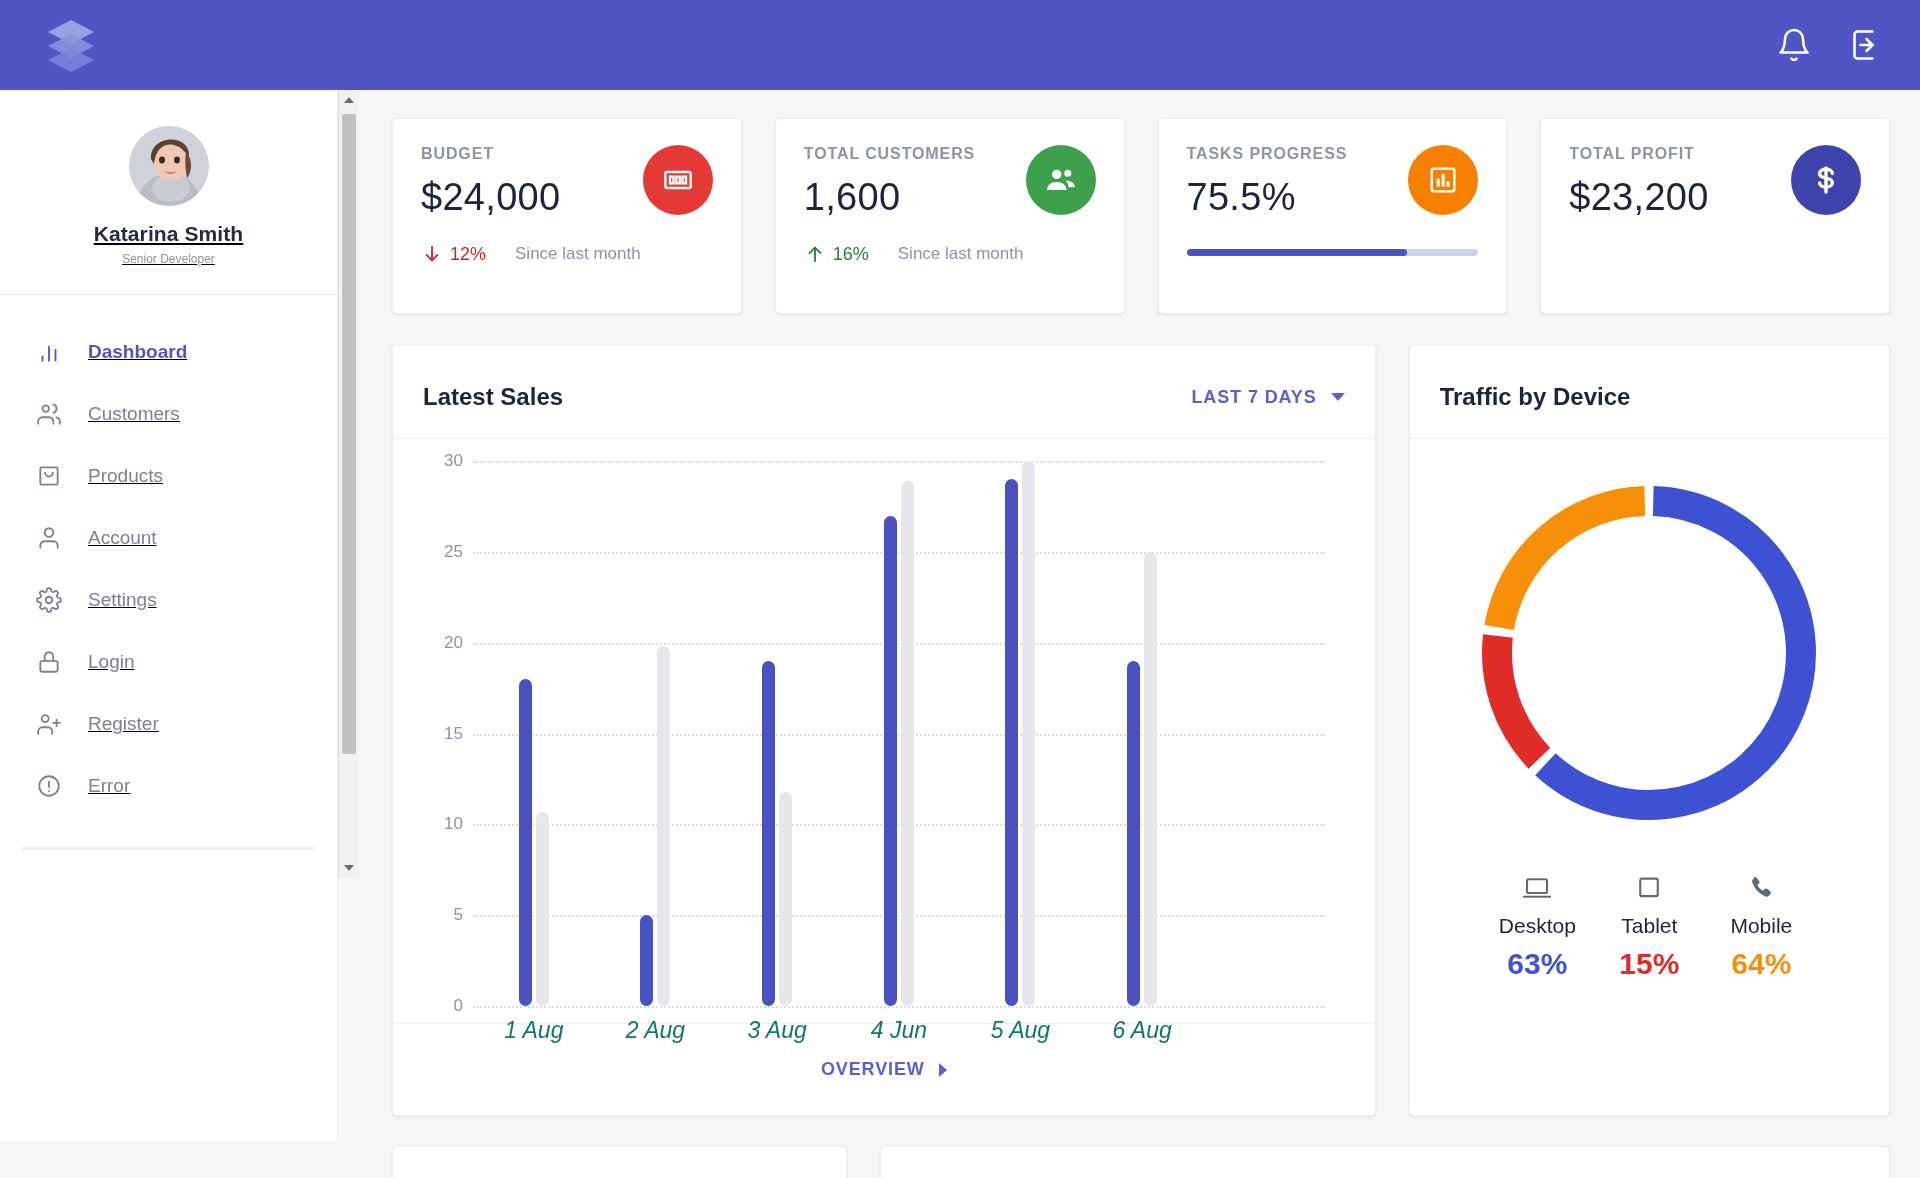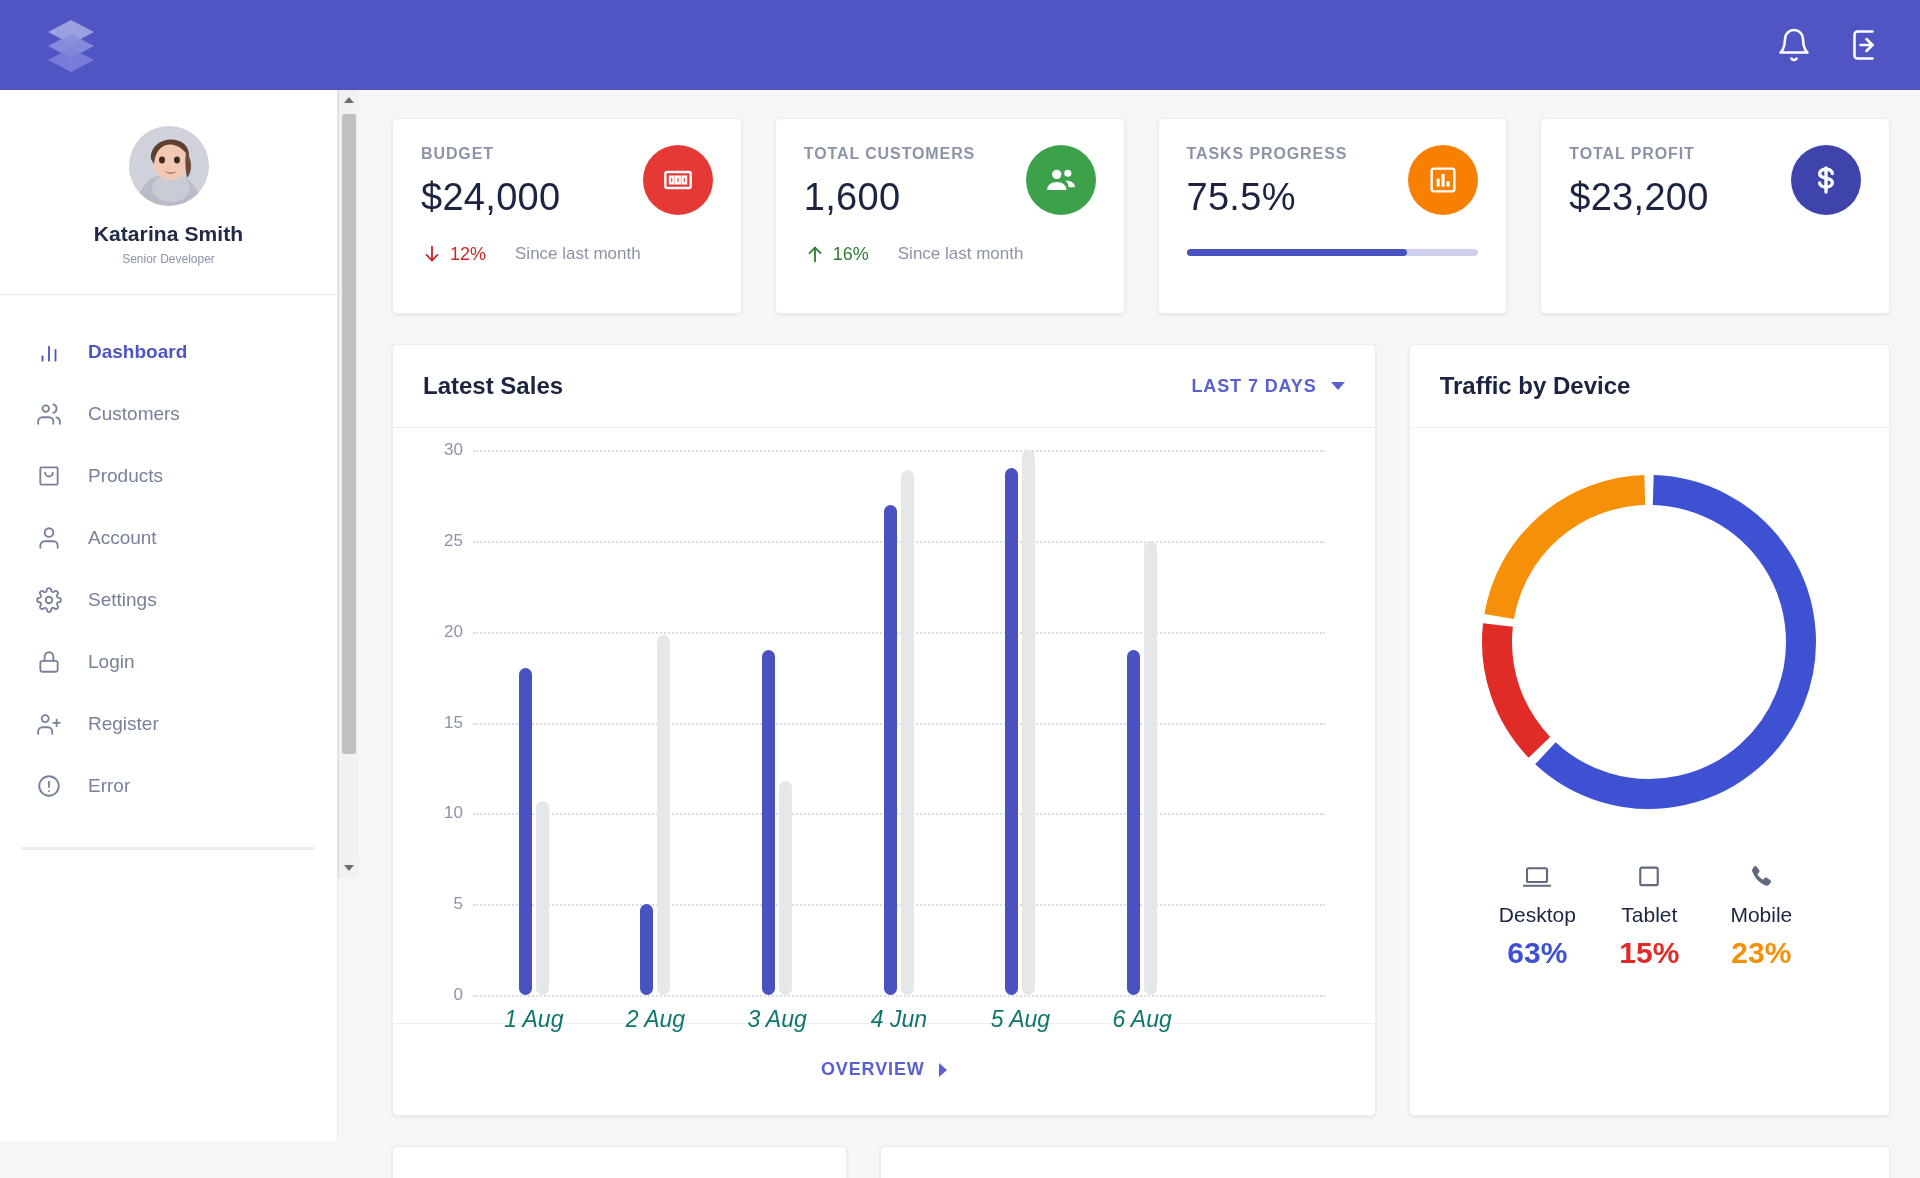--- a/index.html
+++ b/index.html
@@ -25,20 +25,21 @@
   .appbar-actions { display: flex; align-items: center; gap: 38px; }
   .appbar-icon { width: 36px; height: 36px; cursor: pointer; display:block; }
 
   
   .sidebar {
     position: absolute; top: 90px; left: 0;
     width: 338px; height: 1051px;
     background: #ffffff;
     border-right: 1px solid #e8eaee;
     z-index: 10;
+    text-decoration: underline;
   }
   .profile {
     padding: 36px 0 28px 0;
     display: flex; flex-direction: column; align-items: center;
     border-bottom: 1px solid #e8eaee;
   }
   .avatar {
     width: 80px; height: 80px; border-radius: 50%;
     overflow: hidden; background: #d7d9e0;
     display: block;
@@ -140,20 +141,21 @@
     border: 1px solid #eceef1;
     box-shadow: 0 1px 3px rgba(60,64,80,.10);
   }
   .sales-card { width: 985px; height: 772px; display: flex; flex-direction: column; }
   .traffic-card { width: 482px; height: 772px; display: flex; flex-direction: column; }
 
   .card-head {
     height: 83px; padding: 0 30px;
     display: flex; align-items: center; justify-content: space-between;
     border-bottom: 1px solid #eceef1;
+    margin-top: 11px;
   }
   .card-title { font-size: 24px; font-weight: 700; color: #1b2440; }
   .head-action {
     display: flex; align-items: center; gap: 14px;
     color: #5b60d0; font-size: 18px; font-weight: 700;
     letter-spacing: .9px; cursor: pointer;
   }
   .caret-down {
     width: 0; height: 0; border-left: 7px solid transparent;
     border-right: 7px solid transparent; border-top: 8px solid #5b60d0;
@@ -551,21 +553,21 @@
               <span class="legend-name">Tablet</span>
               <span class="legend-pct" style="color:#e02b27">15%</span>
             </div>
             <div class="legend-item">
               <span class="legend-ico">
                 <svg width="30" height="30" viewBox="0 0 24 24" fill="#616a7c">
                   <path d="M6.6 3.5c.6-.5 1.5-.4 2 .3l2 2.7c.4.6.3 1.4-.2 1.9l-1.3 1.2c.9 2 2.5 3.6 4.5 4.5l1.2-1.3c.5-.5 1.3-.6 1.9-.2l2.7 2c.7.5.8 1.4.3 2l-1.4 1.6c-.6.7-1.6.9-2.5.6C11 17 7 13 5 7.4c-.3-.9-.1-1.9.6-2.5z"></path>
                 </svg>
               </span>
               <span class="legend-name">Mobile</span>
-              <span class="legend-pct" style="color:#f79009">23%</span>
+              <span class="legend-pct" style="color:#f79009">64%</span>
             </div>
           </div>
       </div>
     </div>
   </div>
 
   <div class="bottom-row">
     <div class="card bottom-card-a"></div>
     <div class="card bottom-card-b"></div>
   </div>

